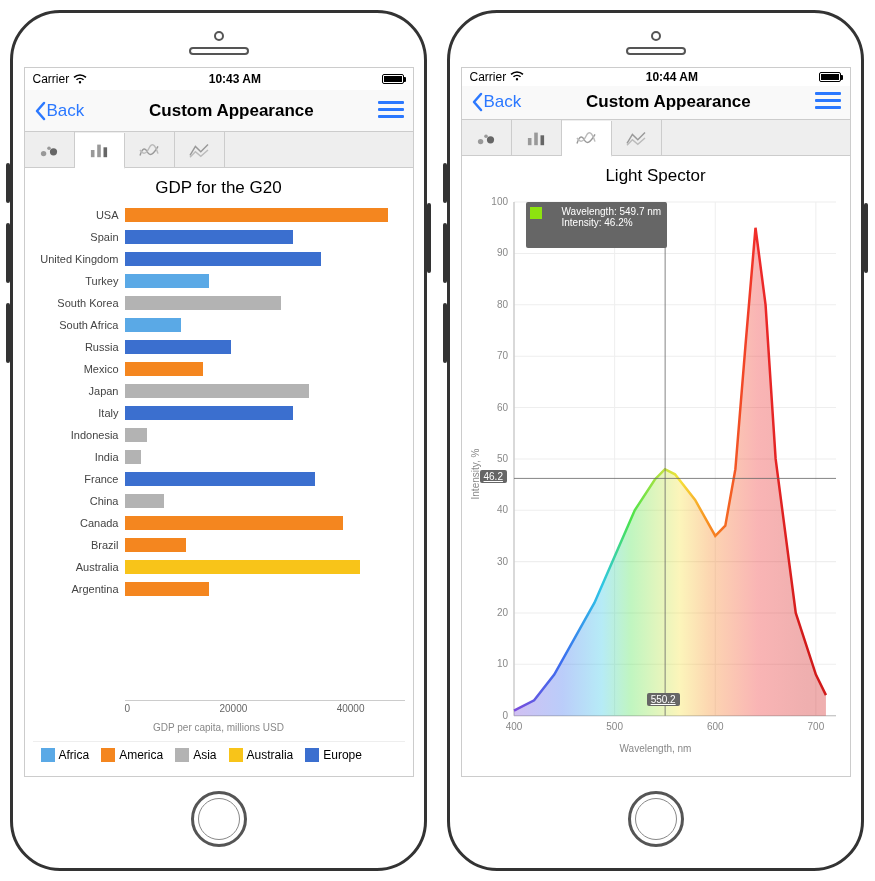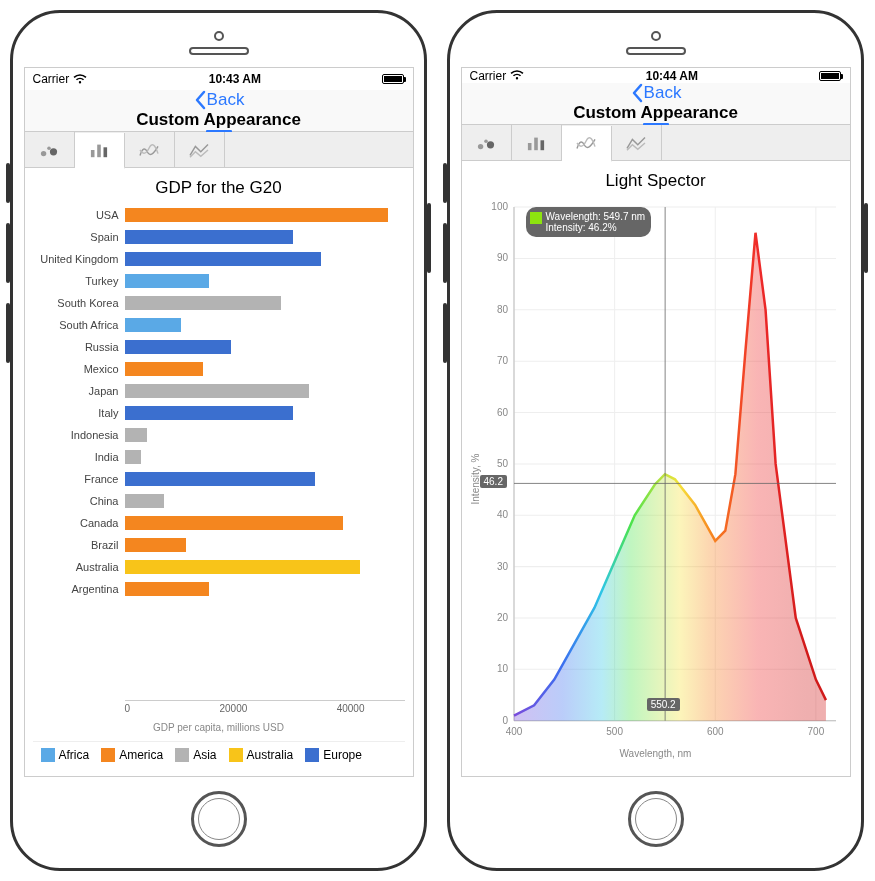--- a/index.html
+++ b/index.html
@@ -14,21 +14,21 @@
 .screen { border:1px solid #ccc; width:390px; height:710px; display:flex; flex-direction:column; overflow:hidden; }
 .home { width:56px; height:56px; border:3px solid #555; border-radius:50%; margin-top:14px; display:flex; align-items:center; justify-content:center; }
 .home-inner { width:42px; height:42px; border:1px solid #888; border-radius:50%; }
 .statusbar { height:22px; display:flex; align-items:center; justify-content:space-between; padding:0 8px; font-size:12px; }
 .status-left { display:flex; align-items:center; gap:4px; }
 .status-right { display:flex; align-items:center; gap:4px; }
 .wifi { font-size:13px; }
 .battery { width:22px; height:10px; border:1px solid #000; border-radius:2px; position:relative; }
 .battery::after { content:""; position:absolute; right:-3px; top:2px; width:2px; height:5px; background:#000; border-radius:0 1px 1px 0;}
 .battery-fill { width:18px; height:6px; background:#000; margin:1px; }
-.navbar { height:42px; border-bottom:1px solid #ccc; display:flex; align-items:center; justify-content:space-between; padding:0 8px; background:#f9f9f9;flex-direction:column; }
+.navbar { height:42px; border-bottom:1px solid #ccc; display:flex; align-items:center; justify-content:space-between; padding:0 8px; background:#f9f9f9; }
 .nav-back { color:#2b78ff; display:flex; align-items:center; font-size:17px; cursor:pointer; }
 .nav-back svg { width:14px; height:20px; }
 .nav-title { font-weight:600; font-size:17px; }
 .nav-menu { width:26px; height:20px; cursor:pointer; }
 .nav-menu div { width:100%; height:3px; background:#2b78ff; border-radius:1px; margin-bottom:4px; }
 .tabbar { height:36px; display:flex; border-bottom:1px solid #ccc; background:#eee; }
 .tab { width:50px; height:36px; display:flex; align-items:center; justify-content:center; border-right:1px solid #ccc; cursor:pointer; }
 .tab.active { background:#fff; border-bottom:2px solid #fff; position:relative; top:1px; }
 .tab svg { width:22px; height:18px; }
 .chart-title { text-align:center; font-size:17px; padding:10px 0 6px 0; }
@@ -39,26 +39,26 @@
 .hbar-track { flex:1; height:14px; position:relative; }
 .hbar-fill { position:absolute; left:0; top:0; height:100%; }
 .hbar-axis { margin-left:92px; border-top:1px solid #ccc; position:relative; height:20px; }
 .hbar-ticks { display:flex; justify-content:space-between; font-size:10px; color:#666; padding-top:2px; width:240px; }
 .hbar-xlabel { text-align:center; font-size:10px; color:#888; margin-top:2px; }
 .legend { display:flex; flex-wrap:wrap; gap:12px; padding:6px 8px; font-size:12px; border-top:1px solid #eee;margin-top:8px; }
 .legend-item { display:flex; align-items:center; gap:4px; }
 .legend-sw { width:14px; height:14px; }
 .spector { flex:1; position:relative; }
 .spector svg { width:100%; height:100%; }
-.sp-tooltip { position:absolute; left:60px; top:10px; background:#666; color:#fff; font-size:10px; padding:4px 6px 4px 4px; border-radius:10px; display:flex; align-items:flex-start; gap:4px; }
+.sp-tooltip { position:absolute; left:60px; top:10px; background:#666; color:#fff; font-size:10px; padding:4px 6px 20px 4px; border-radius:2px; display:flex; align-items:flex-start; gap:20px; }
 .sp-tooltip .sw { width:12px; height:12px; background:#8de30f; margin-top:1px; }
 .sp-axis-label { position:absolute; font-size:10px; color:#888; }
 .sp-ylbl { left:4px; top:50%; transform:rotate(-90deg) translateX(-50%); transform-origin:left top; }
 .sp-xlbl { bottom:2px; left:50%; transform:translateX(-50%); }
-.sp-cross-lbl { position:absolute; background:#666; color:#fff; font-size:10px; padding:1px 4px; border-radius:2px; }
+.sp-cross-lbl { position:absolute; background:#666; color:#fff; font-size:10px; padding:1px 4px; border-radius:2px;text-decoration:underline; }
 </style>
 </head>
 <body>
 
 <div class="phone">
   <div class="side3"></div>
     <div class="side4"></div>
   <div class="earpiece-dot"></div>
   <div class="earpiece"></div>
   <div class="screen">

